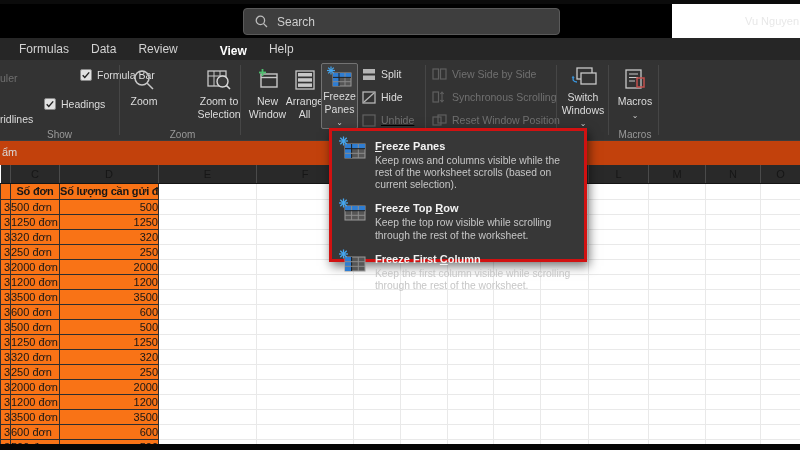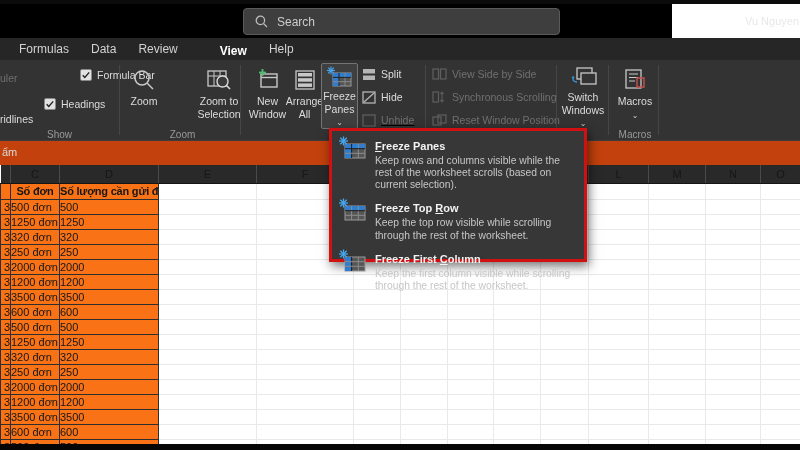--- a/index.html
+++ b/index.html
@@ -42,21 +42,21 @@
   #sheet-table { position:absolute; left:0; top:165px; width:800px; border-collapse:collapse; table-layout:fixed; background:#fff; }
   #sheet-table td { overflow:hidden; white-space:nowrap; font-size:11px; padding:0; color:#161616; }
   td.cl { background:#292929; color:#bfbfbf; text-align:center; font-size:10.5px; height:18px;
           border-right:1px solid #4a4a4a; border-bottom:1px solid #151515; }
   td.tcell { border:1px solid #2e2e2e; background:#f97316; }
   td.gcell { border-right:1px solid #e9e9e9; border-bottom:1px solid #e9e9e9; background:#fff; }
   tr.hdr td.tcell { height:16px; font-weight:bold; text-align:center; font-size:10.5px; letter-spacing:-0.2px; }
   tr.data td { height:15px; }
   td.b-col { text-align:right; padding-right:1px; }
   td.c-col { text-align:left; padding-left:3px; }
-  td.d-col { text-align:left; padding-right:3px; }
+  td.d-col { text-align:right; padding-right:3px; }
   .bottomstrip { position:absolute; left:0; top:444px; width:800px; height:6px; background:#060606; z-index:6; }
   
   .freezemenu {
     position:absolute; left:329px; top:128px; width:258px; height:134px;
     background:#373737; border:3px solid #d11111; z-index:20;
     box-shadow:2px 4px 10px rgba(0,0,0,.55);
     padding:5px 6px 4px 7px; display:flex; flex-direction:column; gap:7px;
   }
   .mitem { display:flex; gap:9px; }
   .mitem .mic { width:27px; flex:0 0 27px; }

